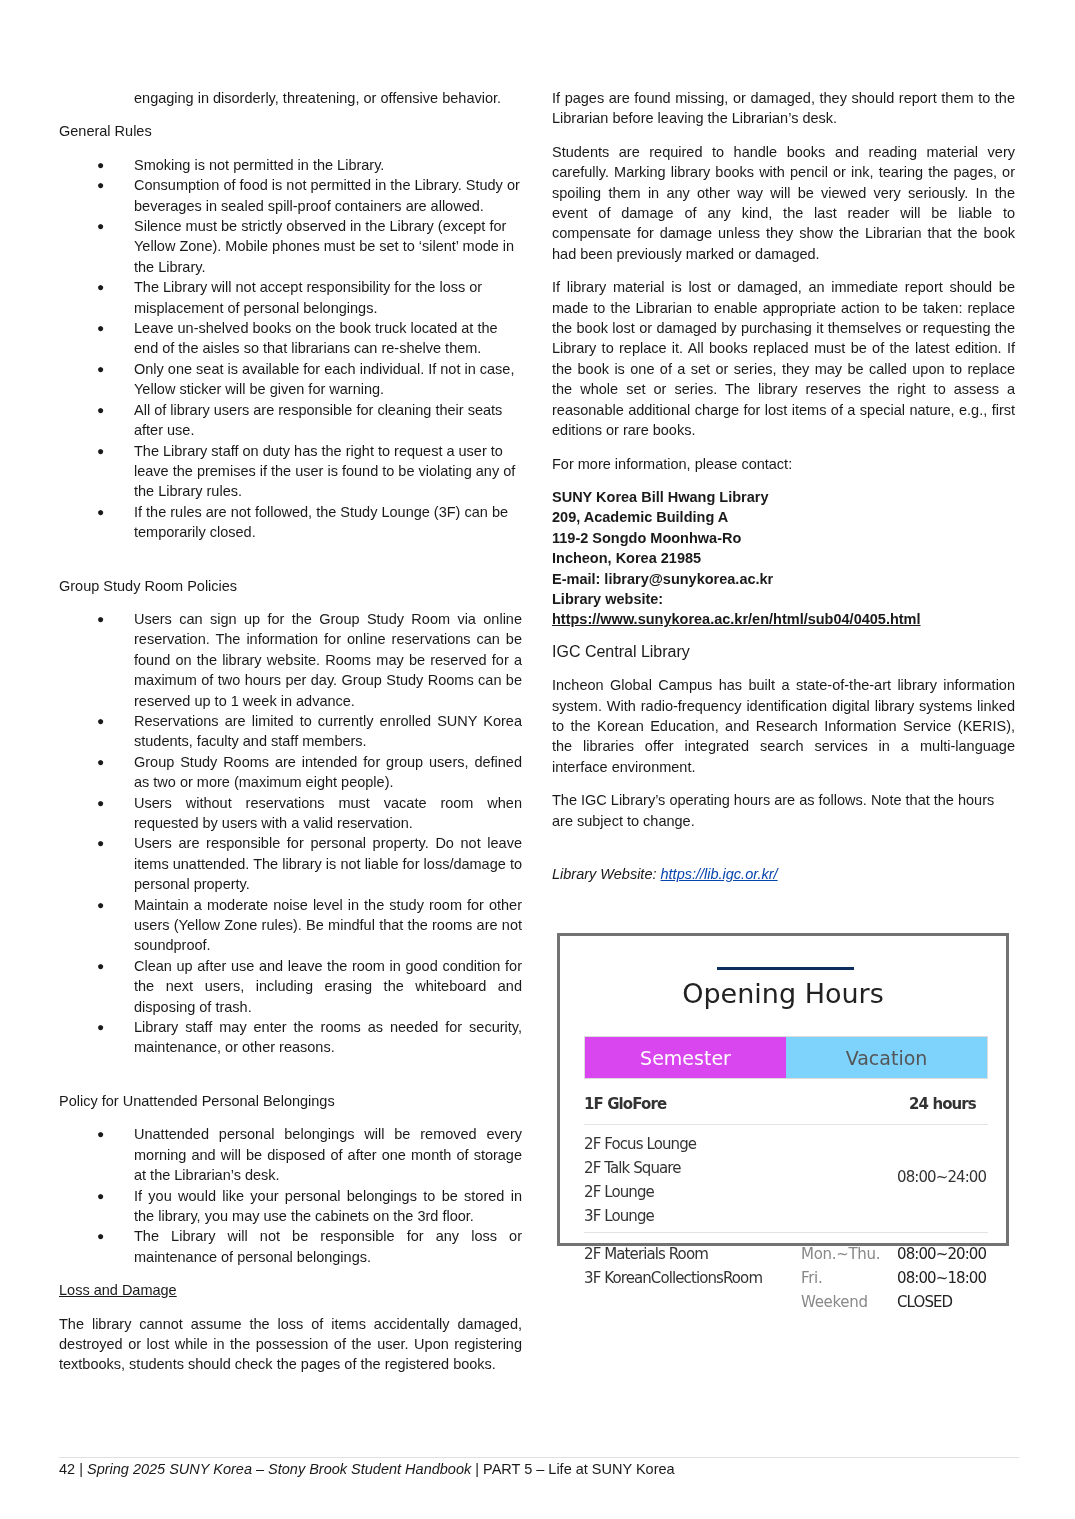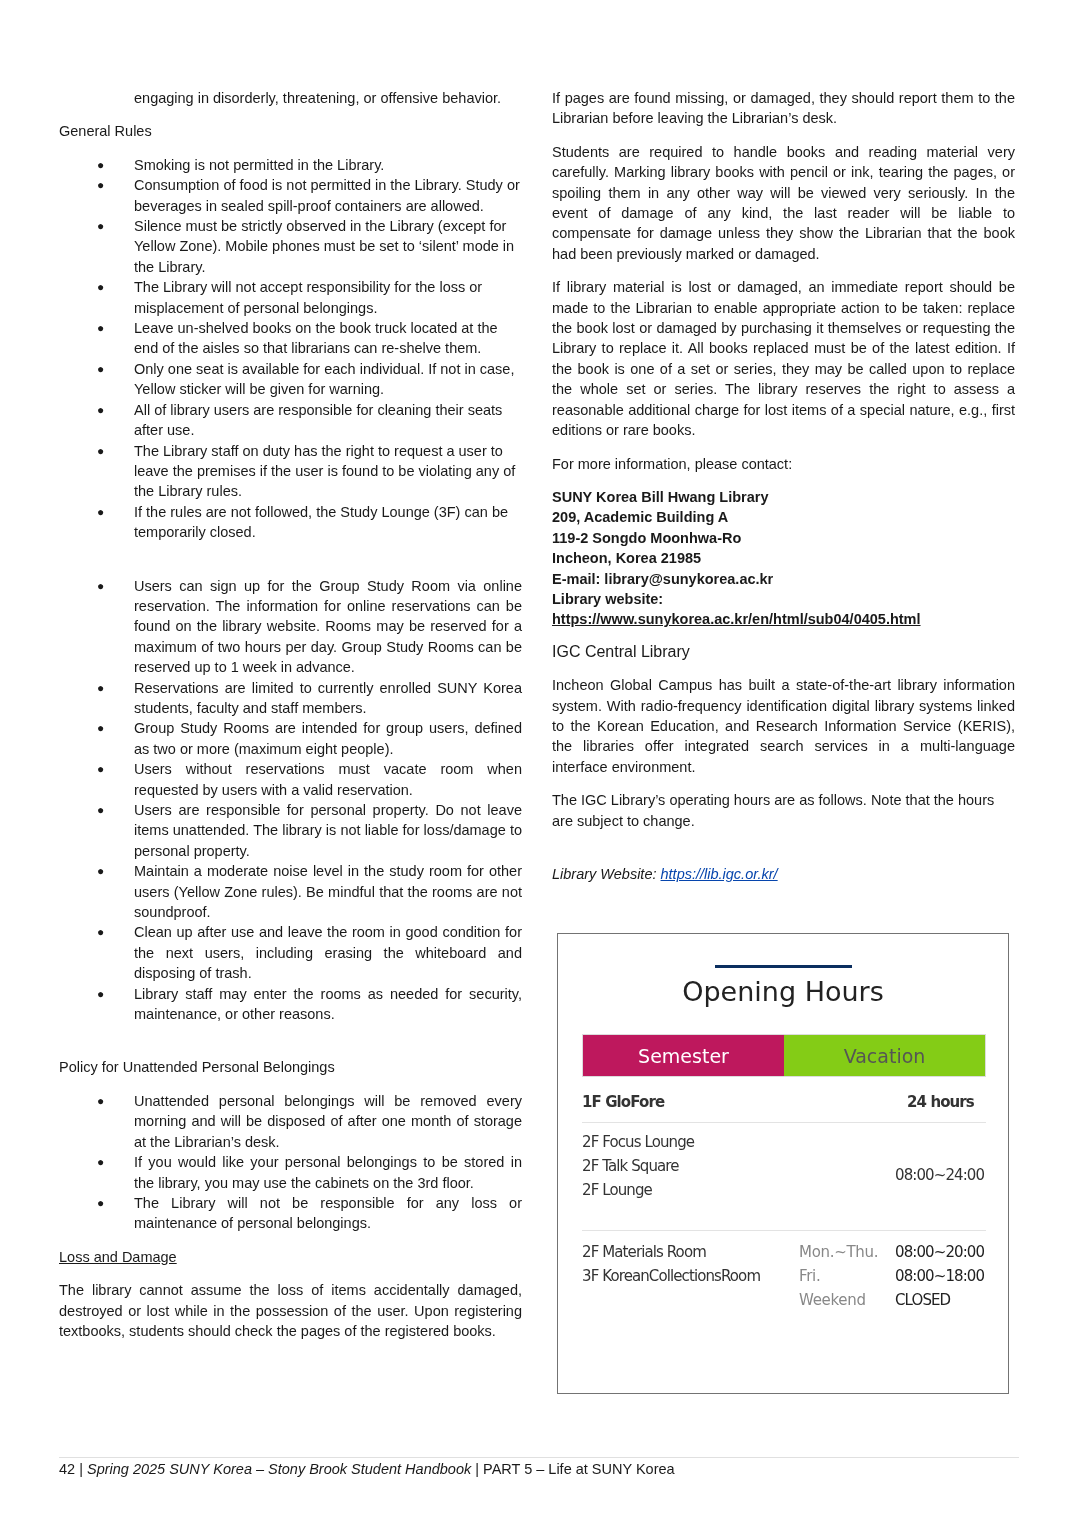--- a/index.html
+++ b/index.html
@@ -21,32 +21,32 @@
   .gap { height: 20px; }
   .underline { text-decoration: underline; }
   .addr p { margin: 0; font-weight: bold; }
   .link-black { color: #1a1a1a; text-decoration: underline; }
   .link-blue { color: #0645ad; text-decoration: underline; }
   .sub-h { font-size: 16px; margin: 12px 0 13px 0; }
   .italic { font-style: italic; }
 
   
   .hours-card {
-    position: absolute; left: 557px; top: 933px; width: 452px; height: 461px;
-    border: 1px solid #737373; box-sizing: border-box; background: #fff;
+    position: absolute; left: 557px; top: 933px; width: 452px; height: 313px;
+    border: 3px solid #737373; box-sizing: border-box; background: #fff;
   }
   .hours-bar { position: absolute; left: 157px; top: 31px; width: 137px; height: 3px; background: #0b2e5f; }
   .hours-title { position: absolute; left: 0; width: 100%; top: 42px; text-align: center;
     font-size: 27px; color: #222; font-family: "DejaVu Sans", sans-serif; }
   .tabs { position: absolute; left: 24px; top: 100px; width: 404px; height: 43px; display: flex;
     border: 1px solid #dcdcdc; box-sizing: border-box; }
   .tab { flex: 1; display: flex; align-items: center; justify-content: center; font-size: 19px;
     font-family: "DejaVu Sans", sans-serif; cursor: pointer; }
-  .tab.active { background: #be185d; color: #ffffff; }
-  .tab.inactive { background: #84cc16; color: #555; }
+  .tab.active { background: #d946ef; color: #ffffff; }
+  .tab.inactive { background: #7dd3fc; color: #555; }
   .hrow { position: absolute; left: 24px; width: 404px; font-family: "DejaVu Sans", sans-serif;
     font-size: 15px; letter-spacing: -0.9px; color: #333; }
   .hrow.divider { border-bottom: 1px solid #e3e3e3; }
   .r1 { top: 159px; height: 29px; font-weight: bold; }
   .r1 .time { position: absolute; left: 325px; top: 0; }
   .r2 { top: 196px; height: 100px; }
   .r2 .rooms div { line-height: 24px; }
   .r2 .time { position: absolute; left: 313px; top: 36px; }
   .r3 { top: 306px; height: 80px; }
   .r3 .rooms { position: absolute; left: 0; top: 0; }
@@ -72,20 +72,21 @@
     <li><span class="bullet">●</span><span class="txt">Silence must be strictly observed in the Library (except for Yellow Zone). Mobile phones must be set to ‘silent’ mode in the Library.</span></li>
     <li><span class="bullet">●</span><span class="txt">The Library will not accept responsibility for the loss or misplacement of personal belongings.</span></li>
     <li><span class="bullet">●</span><span class="txt">Leave un-shelved books on the book truck located at the end of the aisles so that librarians can re-shelve them.</span></li>
     <li><span class="bullet">●</span><span class="txt">Only one seat is available for each individual. If not in case, Yellow sticker will be given for warning.</span></li>
     <li><span class="bullet">●</span><span class="txt">All of library users are responsible for cleaning their seats after use.</span></li>
     <li><span class="bullet">●</span><span class="txt">The Library staff on duty has the right to request a user to leave the premises if the user is found to be violating any of the Library rules.</span></li>
     <li><span class="bullet">●</span><span class="txt">If the rules are not followed, the Study Lounge (3F) can be temporarily closed.</span></li>
   </ul>
   <div class="gap"></div>
 
+  <p class="heading">Group Study Room Policies</p>
   <ul class="bullets justify">
     <li>
         <span class="bullet">●</span>
         <span class="txt">Users can sign up for the Group Study Room via online reservation. The information for online reservations can be found on the library website. Rooms may be reserved for a maximum of two hours per day. Group Study Rooms can be reserved up to 1 week in advance.</span>
       </li>
     <li>
         <span class="bullet">●</span>
         <span class="txt">Reservations are limited to currently enrolled SUNY Korea students, faculty and staff members.</span>
       </li>
     <li>
@@ -169,20 +170,21 @@
   <div class="hrow r1 divider">
     <span>1F GloFore</span>
     <span class="time">24 hours</span>
   </div>
 
   <div class="hrow r2 divider">
     <div class="rooms">
       <div>2F Focus Lounge</div>
       <div>2F Talk Square</div>
       <div>2F Lounge</div>
+      <div>3F Lounge</div>
     </div>
     <span class="time">08:00~24:00</span>
   </div>
 
   <div class="hrow r3">
     <div class="rooms">
       <div>2F Materials Room</div>
       <div>3F KoreanCollectionsRoom</div>
     </div>
     <div class="days">

